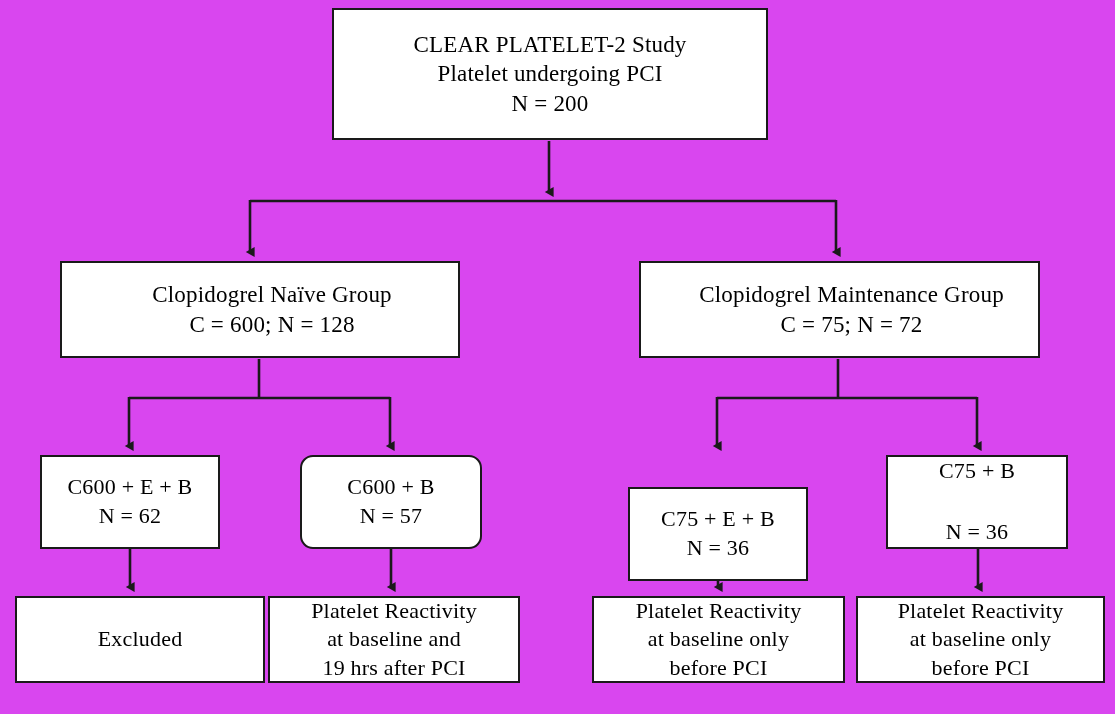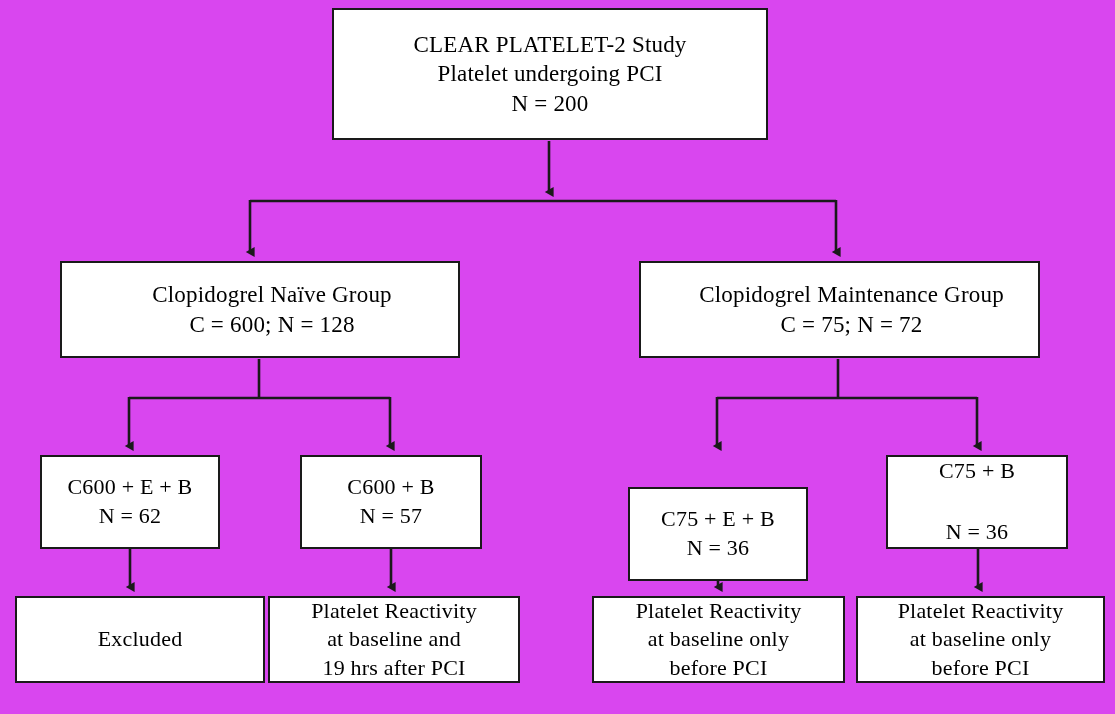--- a/index.html
+++ b/index.html
@@ -64,21 +64,21 @@
   .n-naive       { left: 60px;  width: 400px; }
   .n-maintenance { left: 639px; width: 401px; }
 
   
   .n-arm {
     top: 455px;
     height: 94px;
     font-size: 22px;
   }
   .n-arm-1 { left: 40px;  width: 180px; }
-  .n-arm-2 { left: 300px; width: 182px; }
+  .n-arm-2 { left: 300px; width: 182px; border-radius: 13px; }
   .n-arm-3 { left: 628px; width: 180px; margin-top: 32px; }
   .n-arm-4 { left: 886px; width: 182px; gap: 32px; }
 
   
   .n-outcome {
     top: 596px;
     height: 87px;
     font-size: 22px;
   }
   .n-out-1 { left: 15px;   width: 250px; }

